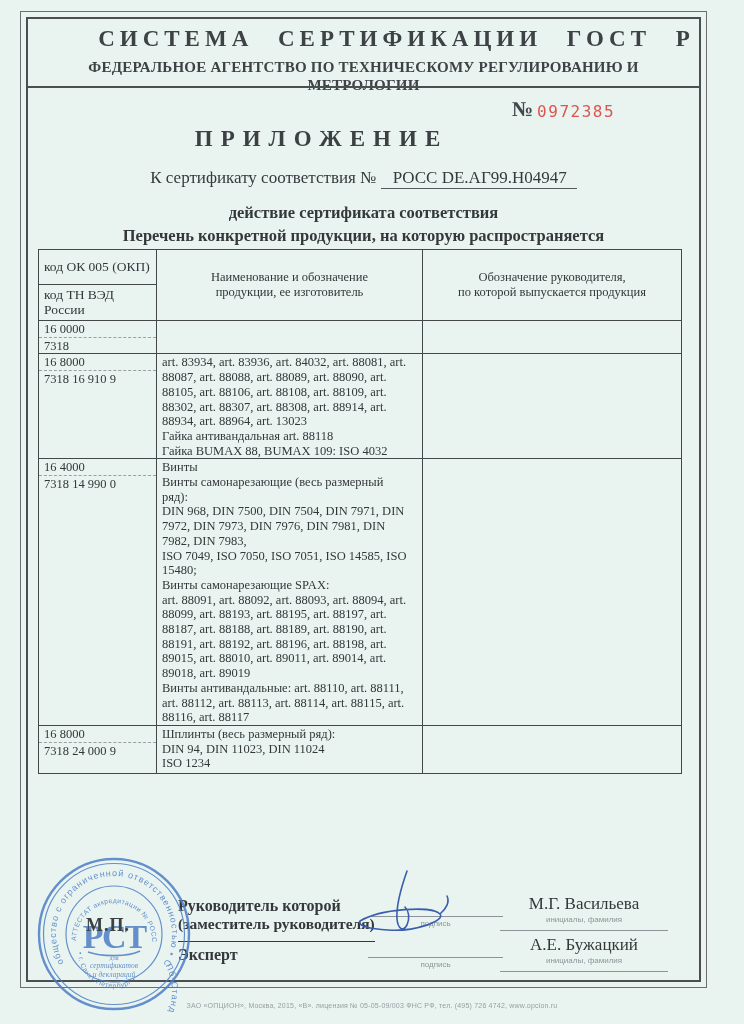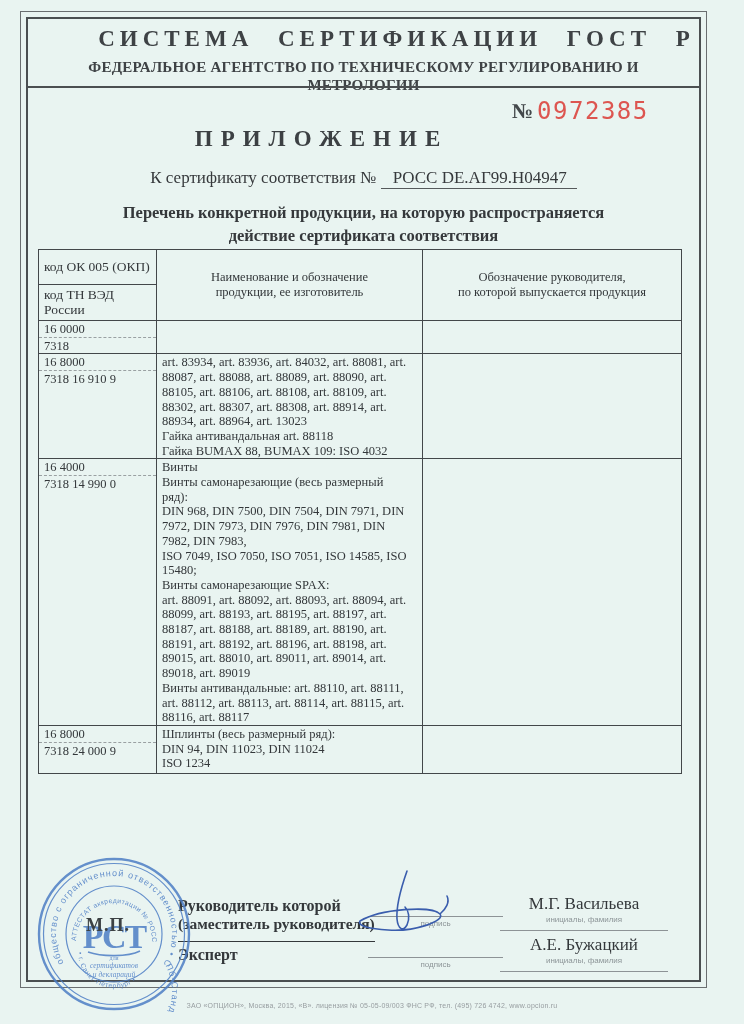--- a/index.html
+++ b/index.html
@@ -32,21 +32,21 @@
   .agency-title {
     position:absolute; left:28px; top:58px; width:671px;
     text-align:center; font-size:15.5px; font-weight:bold;
     letter-spacing:0.2px; color:#3e4245;
     transform:scaleX(0.97);
   }
   .blank-no { position:absolute; left:512px; top:97px; }
   .blank-no .numero { font-size:21px; font-weight:bold; color:#43484b; }
   .blank-no .digits {
     font-family:"DejaVu Sans Mono", monospace;
-    font-size:24px; color:#dd5550; letter-spacing:1.5px; vertical-align:-1px;
+    font-size:16px; color:#dd5550; letter-spacing:1.5px; vertical-align:-1px;
   }
   .appendix {
     position:absolute; left:28px; top:126px; width:587px;
     text-align:center; font-size:23px; font-weight:bold;
     letter-spacing:8px; color:#3c4043;
   }
   .cert-line {
     position:absolute; left:28px; top:168px; width:671px;
     text-align:center; font-size:17px; color:#36393c;
   }
@@ -132,22 +132,22 @@
   </div>
 
   <div class="appendix">ПРИЛОЖЕНИЕ</div>
 
   <div class="cert-line">
     <span>К сертификату соответствия №</span>
     <span class="cert-num">РОСС DE.АГ99.Н04947</span>
   </div>
 
   <div class="descr">
+    <div>действие сертификата соответствия</div>
     <div>Перечень конкретной продукции,  на которую распространяется</div>
-    <div>действие сертификата соответствия</div>
   </div>
 
   <table class="products">
     <colgroup>
         <col class="c1">
         <col class="c2">
         <col class="c3">
       </colgroup>
     <tbody>
         <tr>

